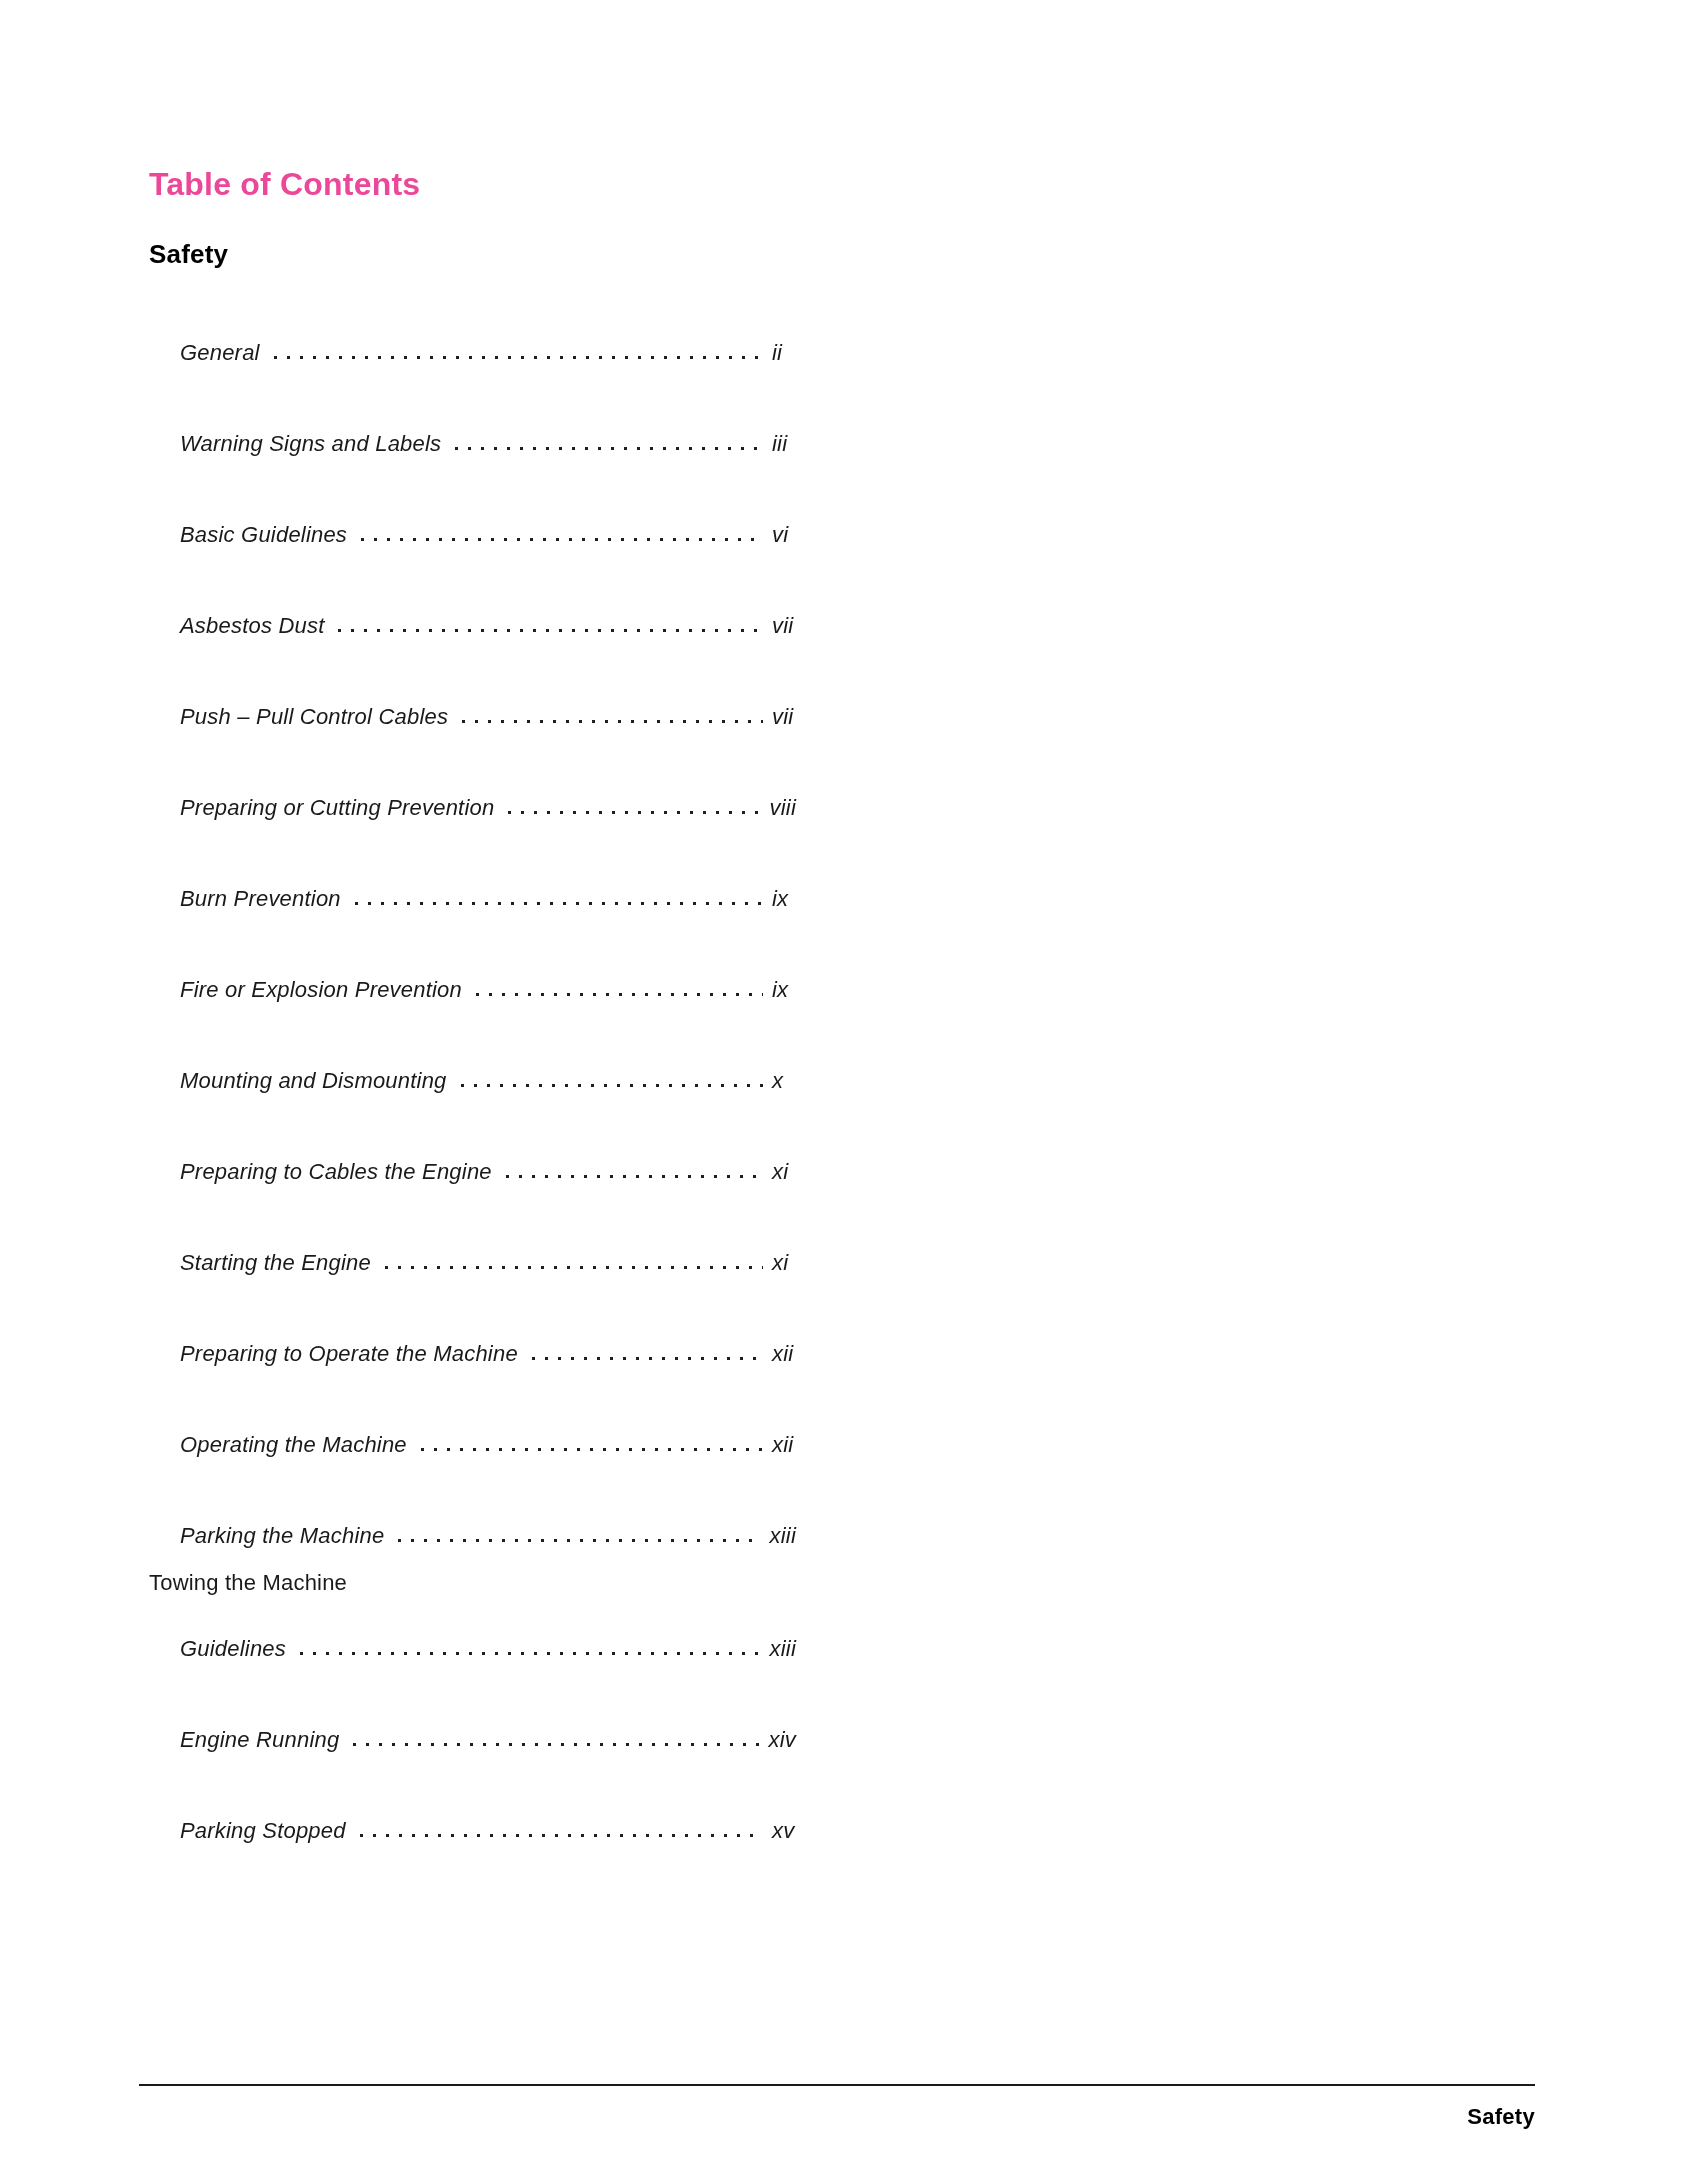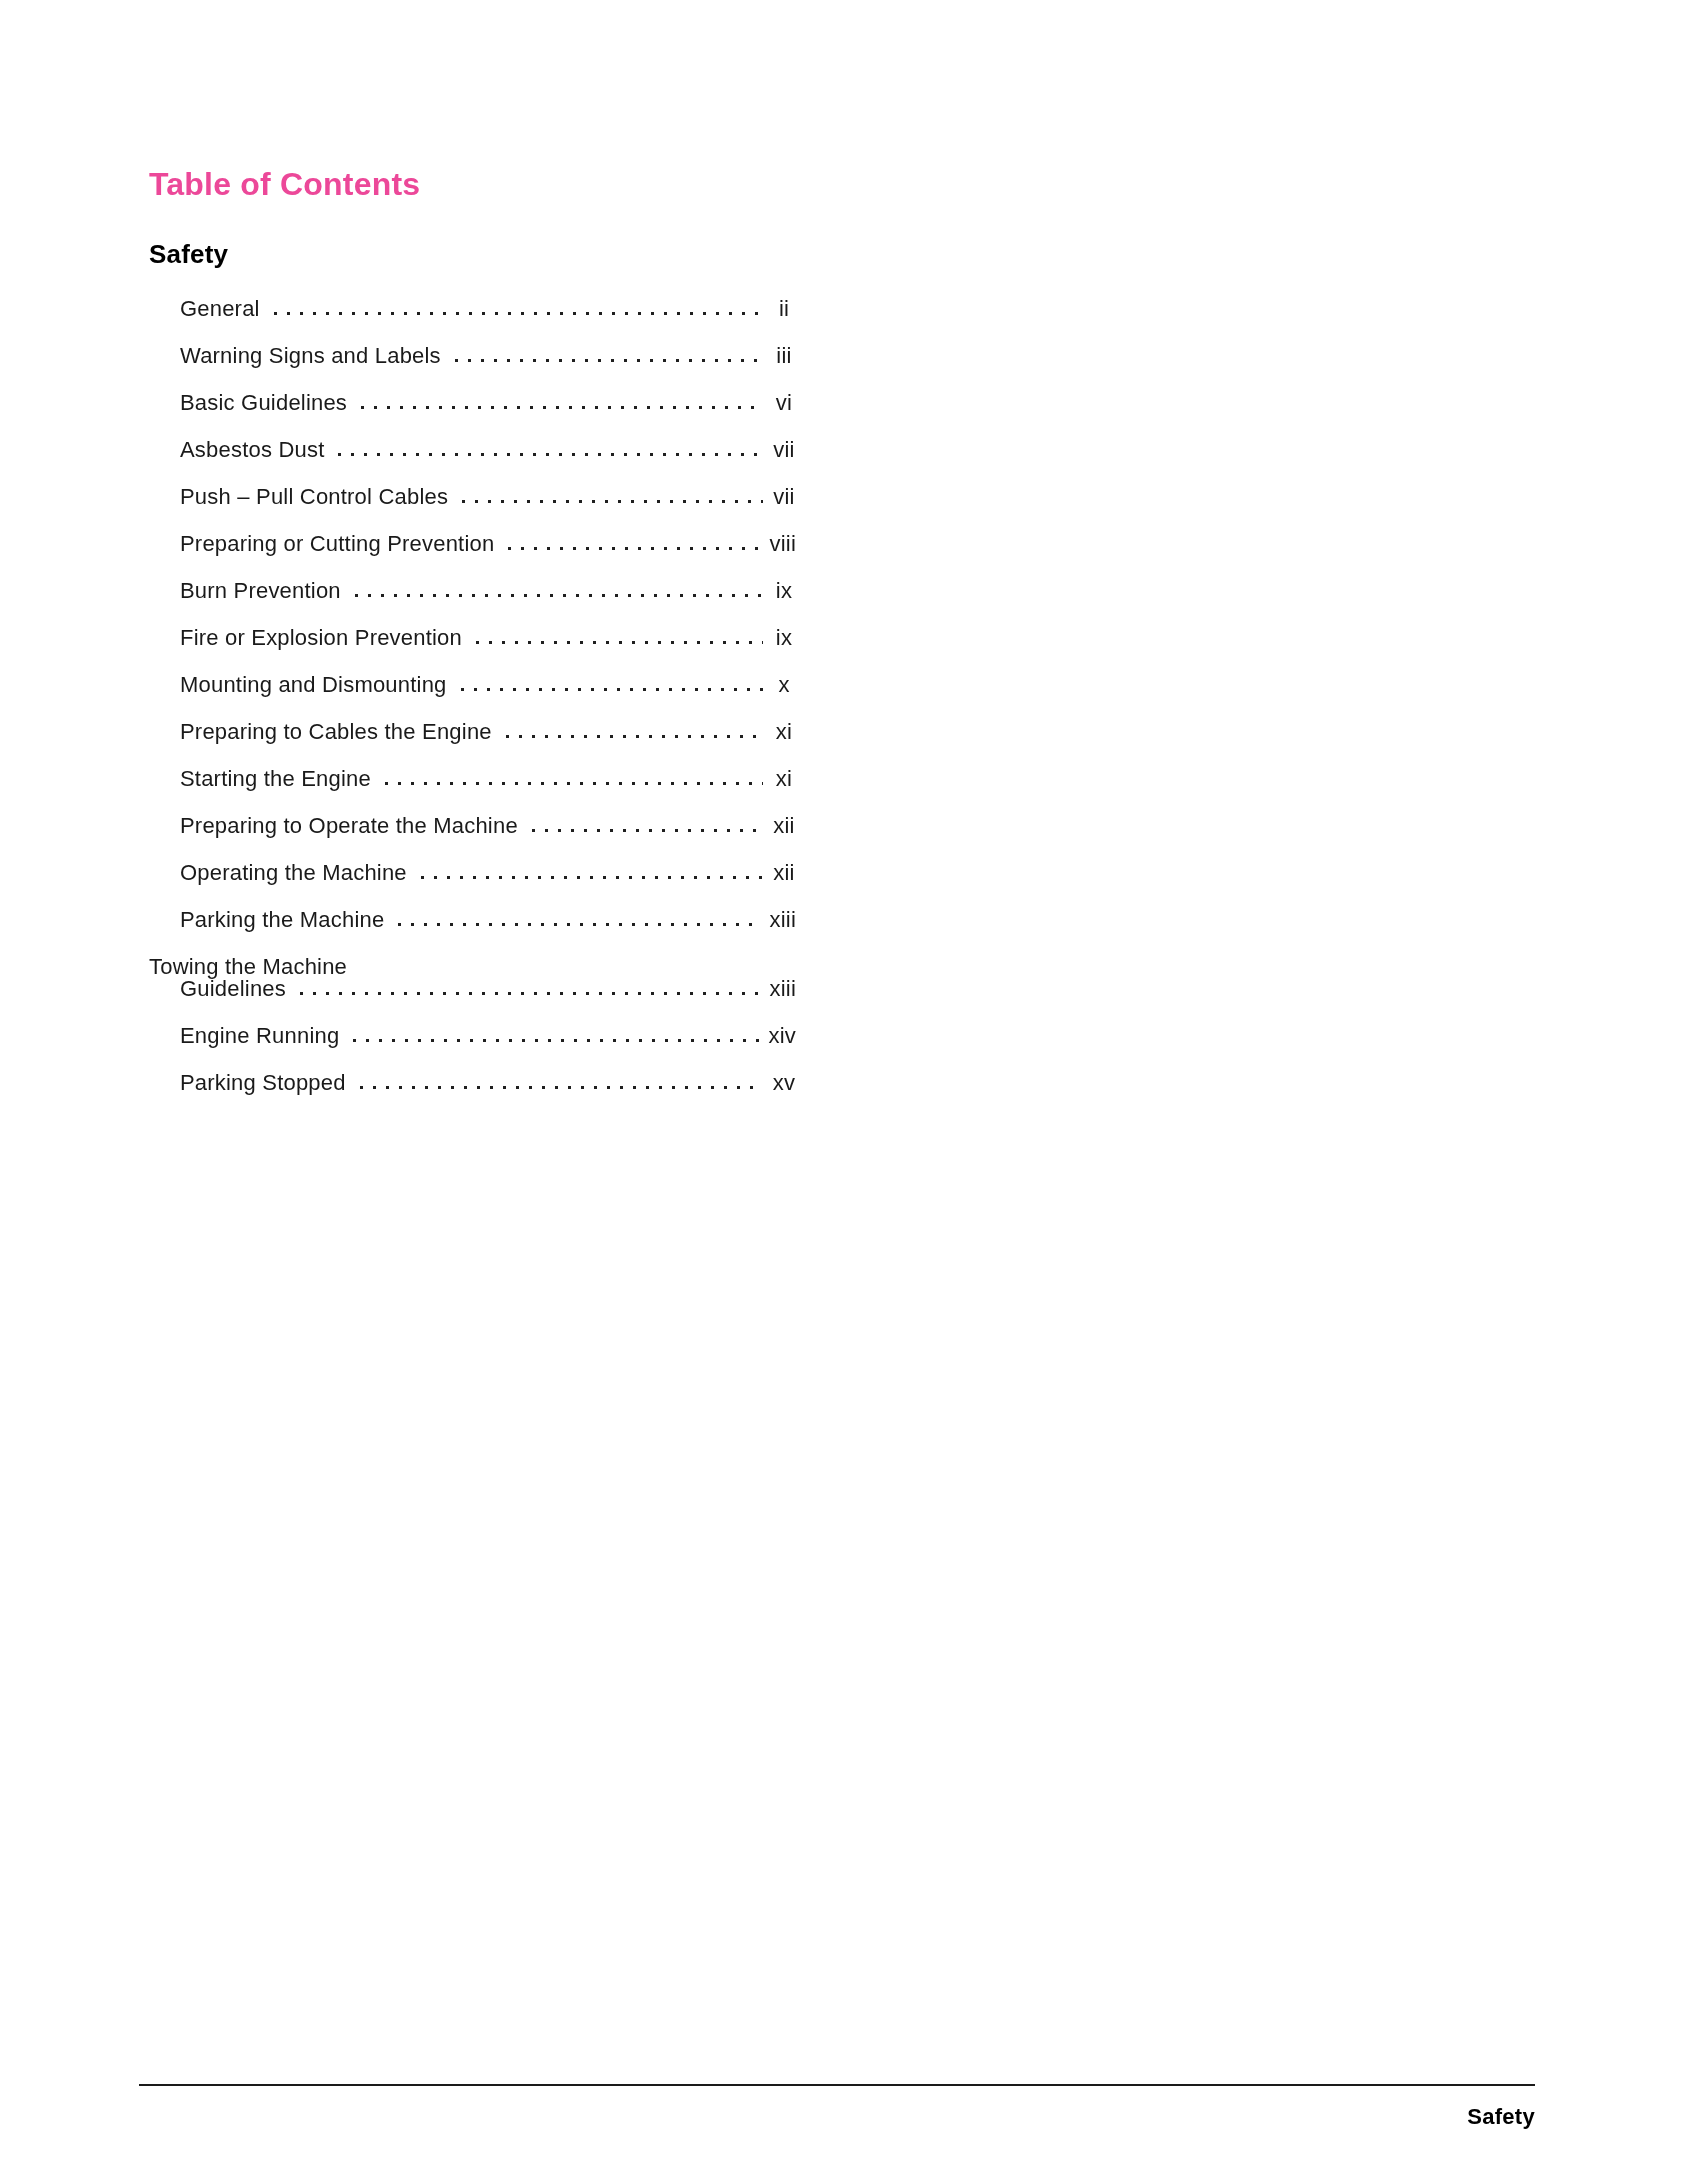--- a/index.html
+++ b/index.html
@@ -41,37 +41,39 @@
     width: 616px;
   }
   .toc-row {
     display: flex;
     align-items: baseline;
     font-size: 22px;
     line-height: 22px;
     margin-bottom: 25px;
     letter-spacing: 0.2px;
     cursor: default;
+    font-style: italic;
   }
   .toc-label {
     white-space: nowrap;
   }
   .toc-leader {
     flex: 1 1 auto;
     height: 5px;
     margin: 0 9px;
     background-image: radial-gradient(circle, #1f1f1f 1.7px, transparent 1.9px);
     background-size: 13px 5px;
     background-position: left center;
     background-repeat: repeat-x;
   }
   .toc-page {
     white-space: nowrap;
-    text-align: center;
+    text-align: left;
     min-width: 24px;
+    margin-top: 44px;
   }
   .toc-heading {
     margin-left: -31px;
     font-size: 22px;
     line-height: 22px;
     letter-spacing: 0.2px;
   }
   .footer {
     position: absolute;
     top: 2084px;

